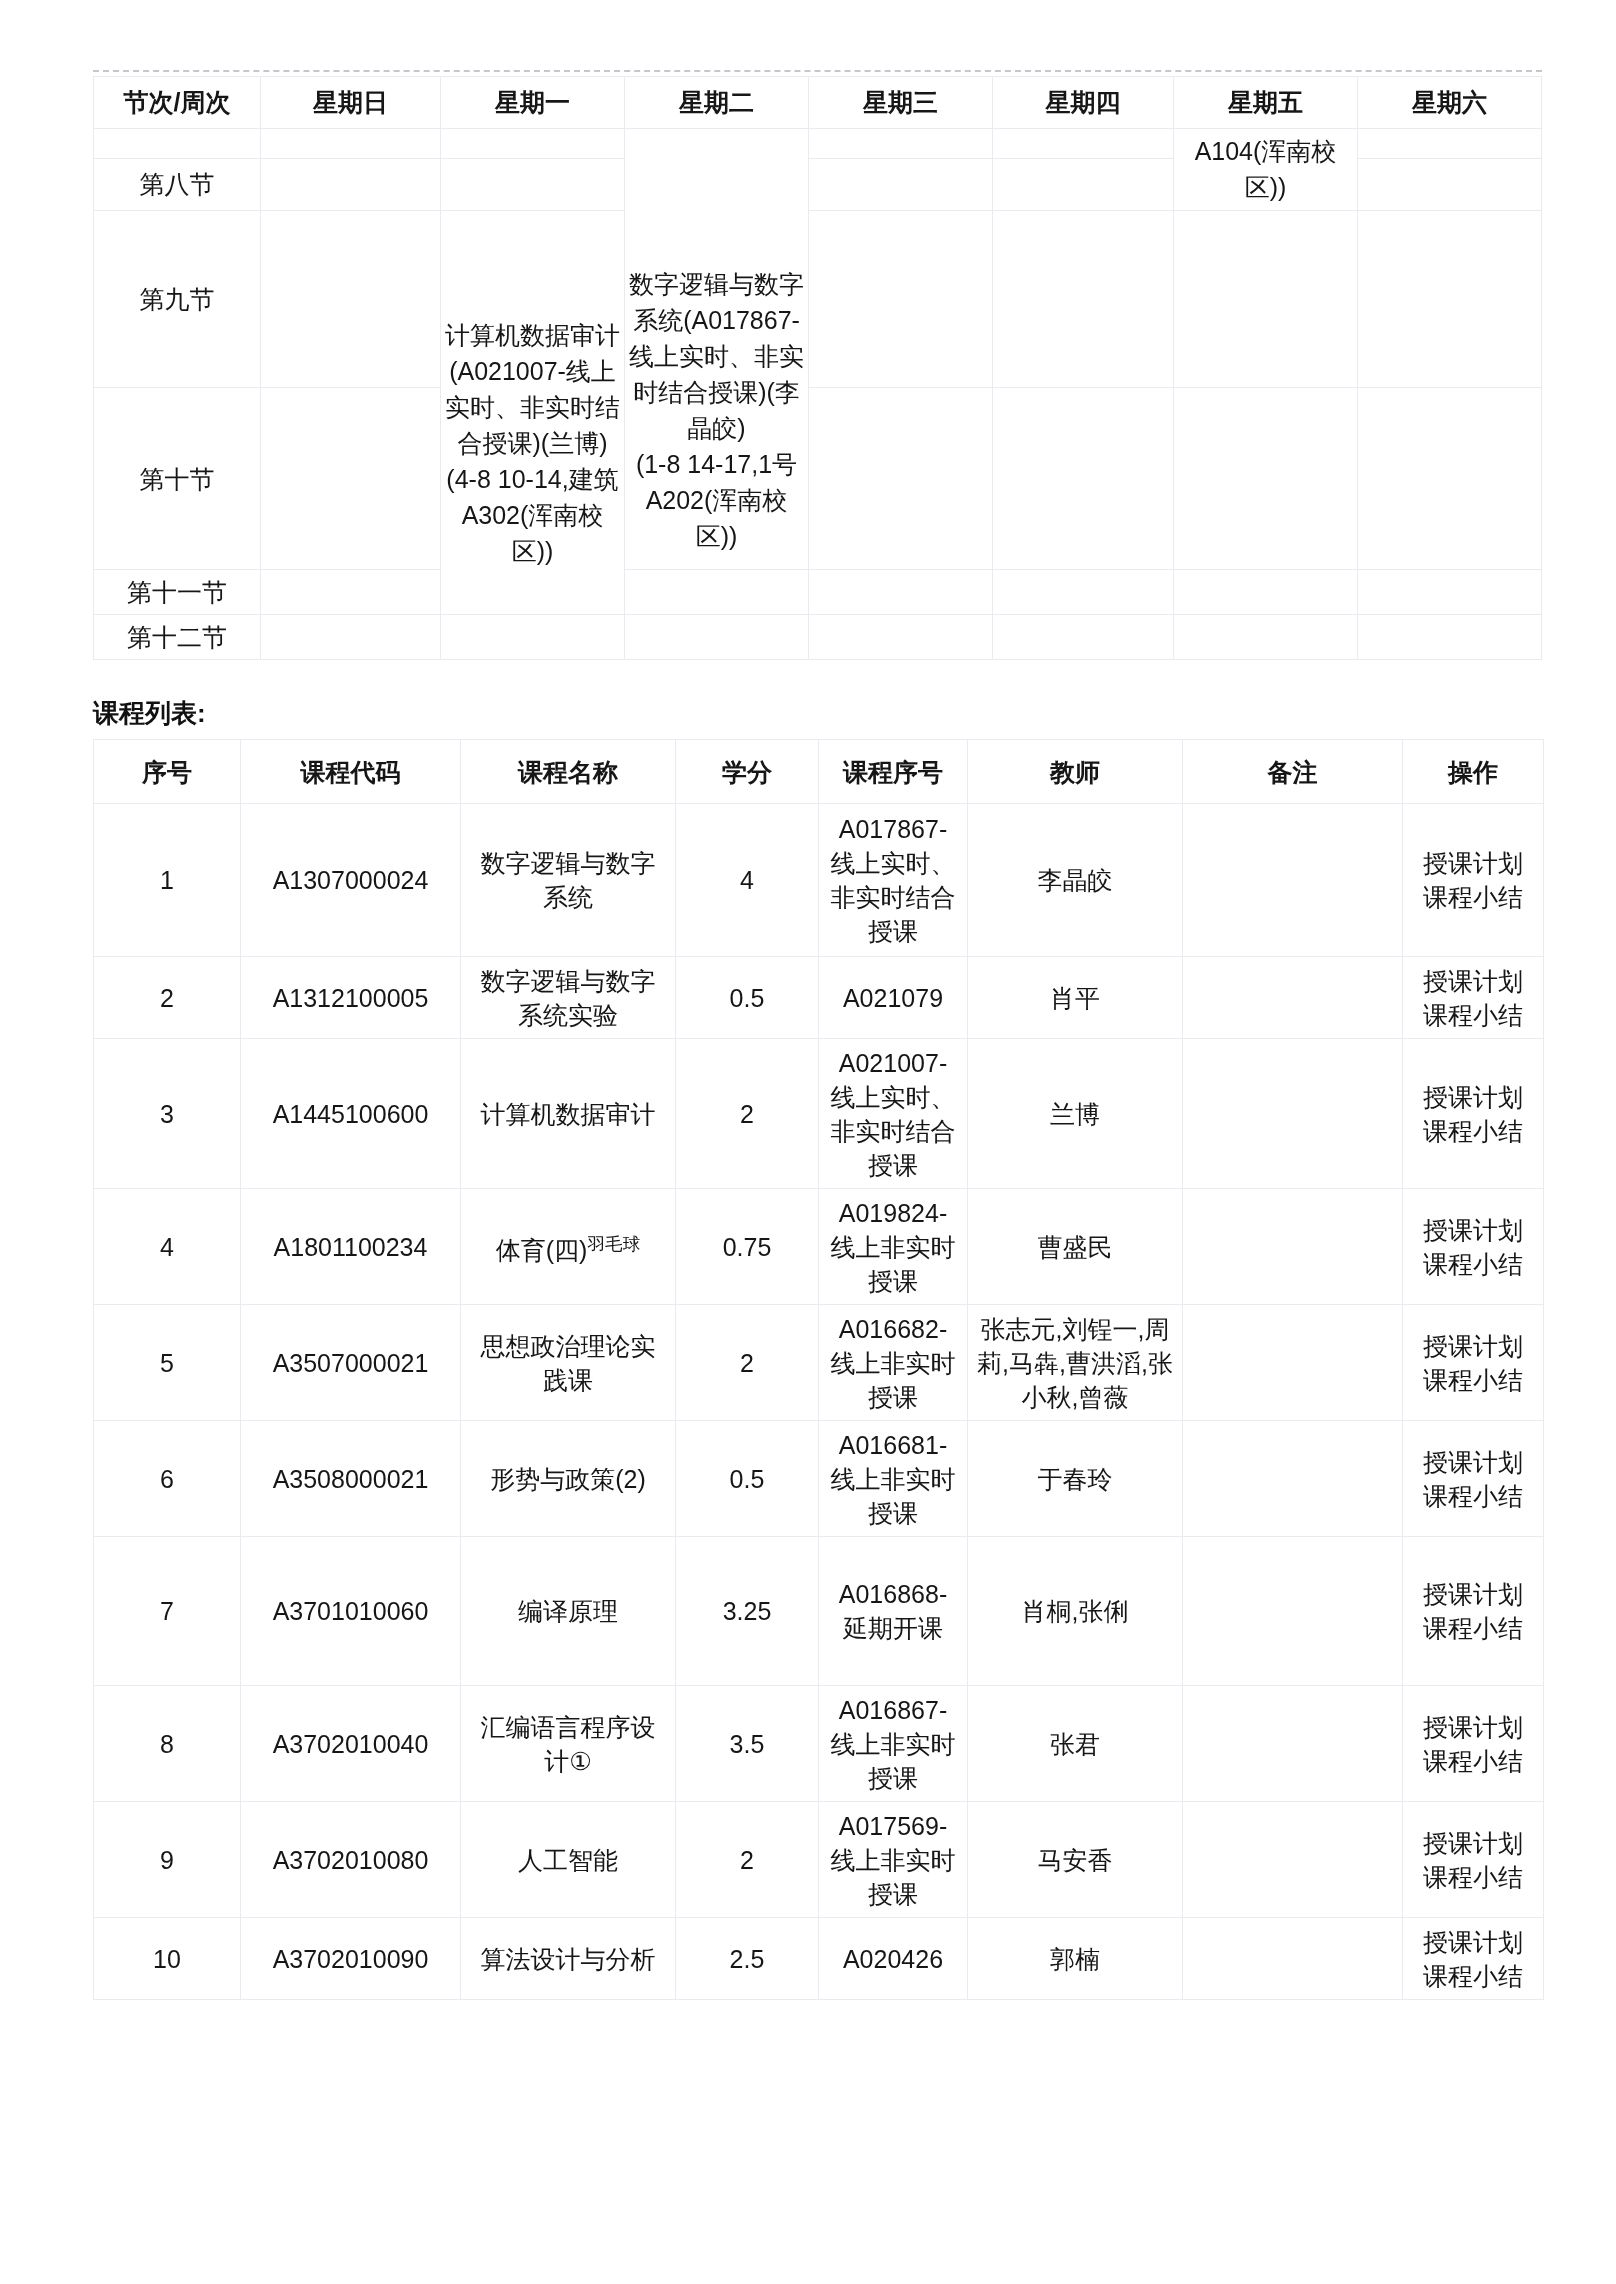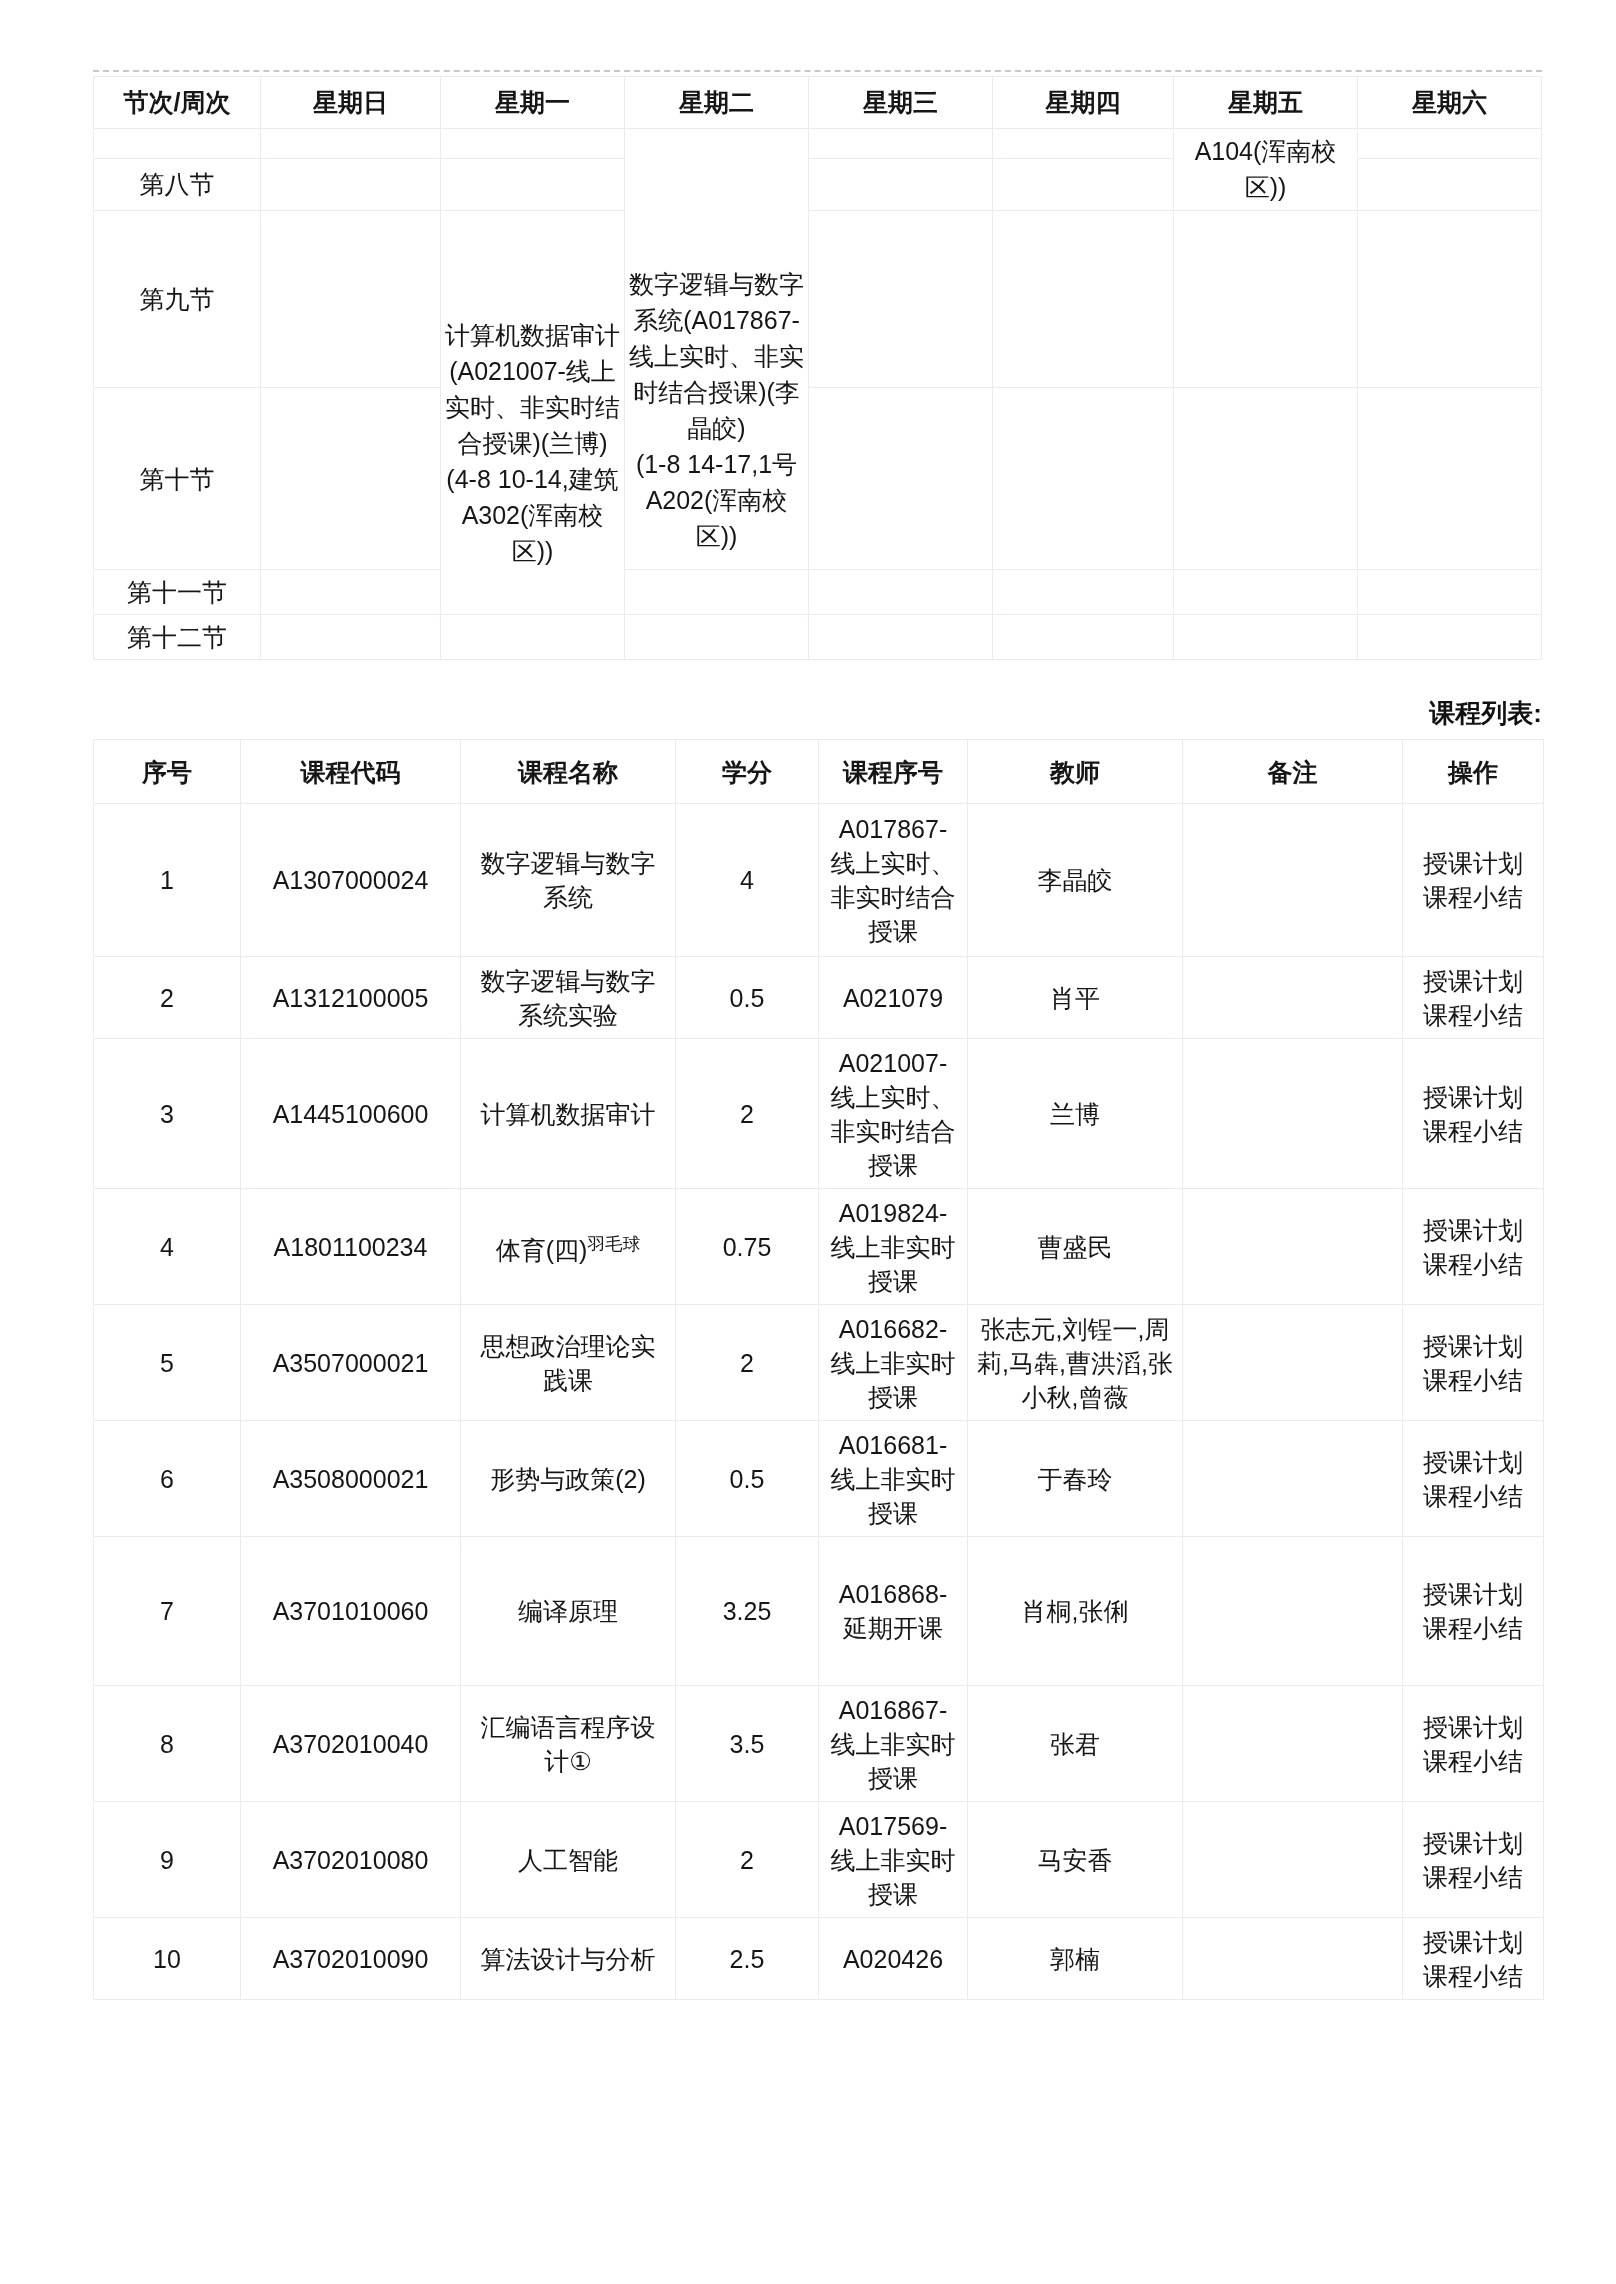--- a/index.html
+++ b/index.html
@@ -21,21 +21,21 @@
   th{font-weight:700;}
   .timetable td{padding:3.9px;}
   .event-cell{padding:0;}
   .ev-box{
     display:flex;flex-direction:column;justify-content:flex-end;
     box-sizing:border-box;width:100%;
   }
   .ev-box.center{justify-content:center;}
   .ev-text{width:100%;}
   .list-title{
-    width:1449px;text-align:right;font-size:26px;font-weight:700;
+    width:1449px;text-align:left;font-size:26px;font-weight:700;
     margin:36px 0 7.8px 0;color:#111;
   }
   .course-table td{padding:6.5px 7.8px;font-size:25px;line-height:34px;}
   .course-table th{font-size:25px;}
   sup.badge{font-size:17.6px;vertical-align:9px;font-weight:500;}
   .action-link{cursor:pointer;}
 </style>
 </head>
 <body>
 

